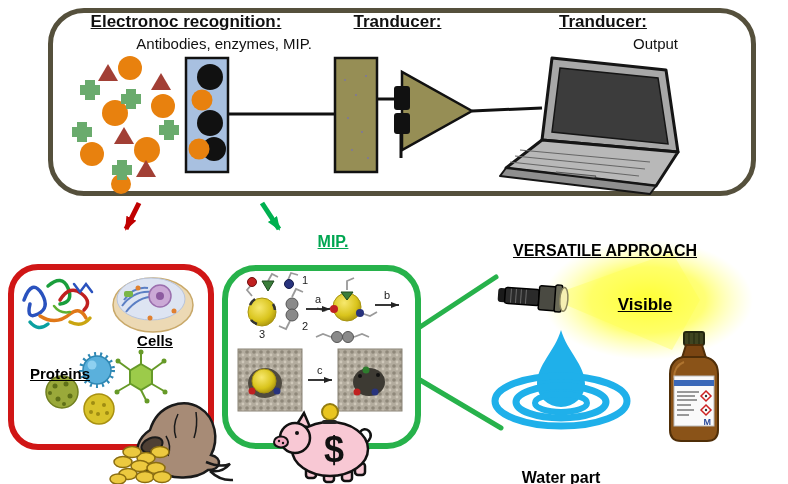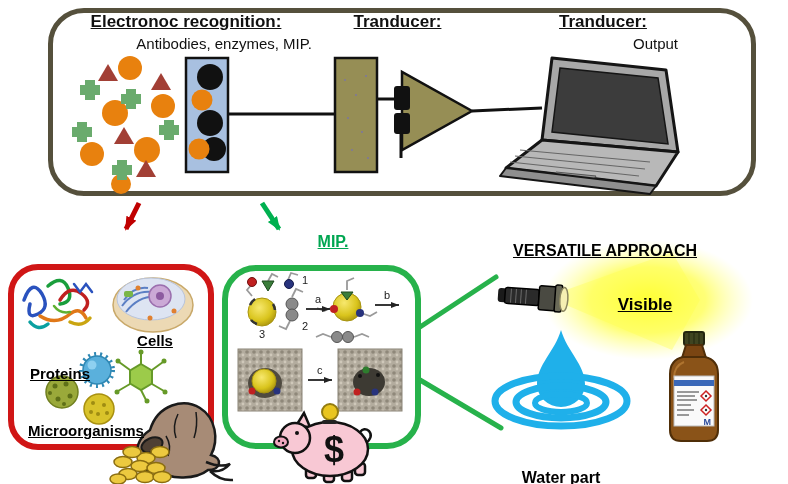--- a/index.html
+++ b/index.html
@@ -354,19 +354,18 @@
 
   <div class="label t-title" style="left:528px;top:12px;width:150px;">Tranducer:</div>
   <div class="label t-sub" style="left:528px;top:35px;width:150px;">Output</div>
 
   <div class="label branch green" style="left:293px;top:233px;width:80px;">MIP.</div>
 
   <div class="label big" style="left:505px;top:224px;width:200px;">VERSATILE APPROACH</div>
 
   <div class="label inner-label" style="left:14px;top:346px;width:92px;margin-top:19px;">Proteins</div>
   <div class="label inner-label" style="left:120px;top:332px;width:70px;">Cells</div>
-  <div class="label inner-label" style="left:14px;top:422px;width:144px;">Microorganisms</div>
 
   <div class="label big" style="left:600px;top:277px;width:90px;font-size:17px;">Visible</div>
 
   <div class="label big" style="left:495px;top:451px;width:132px;">Water part</div>
 
 </div>
 
 </body></html>

